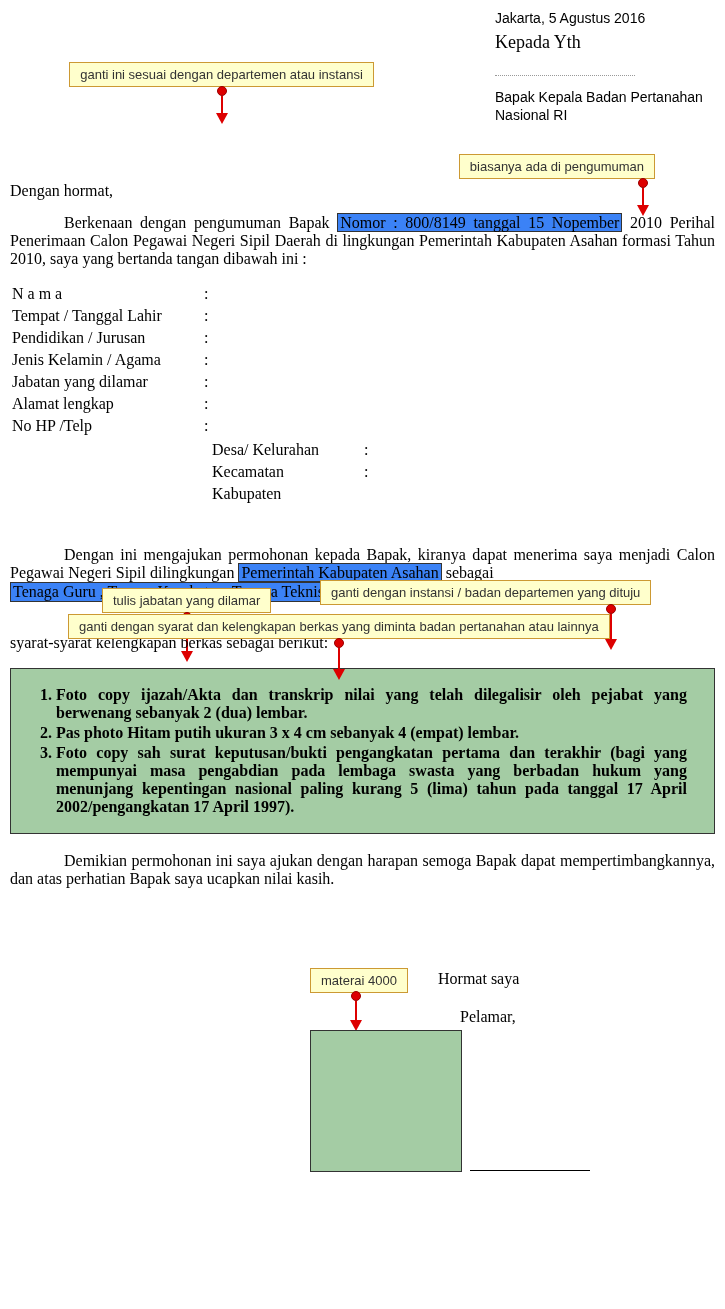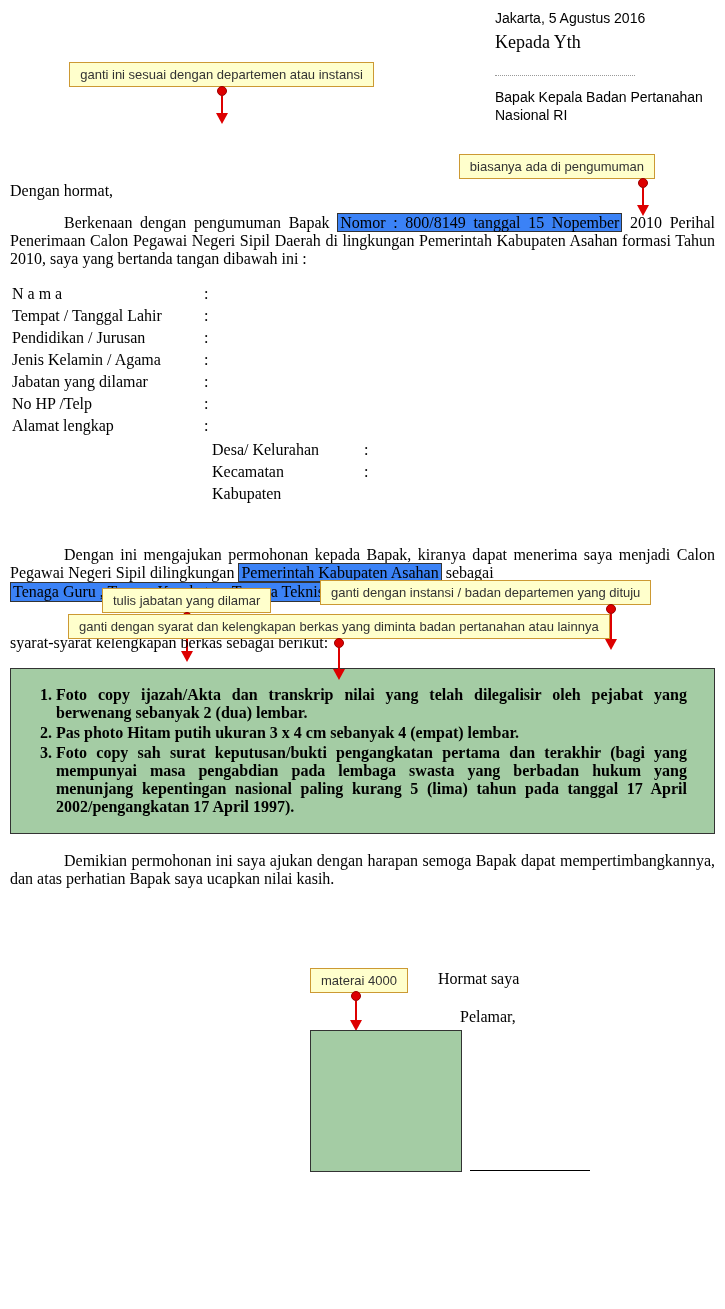--- a/index.html
+++ b/index.html
@@ -136,26 +136,26 @@
         <td class="lbl">Jenis Kelamin / Agama</td>
         <td class="col">:</td>
         <td></td>
       </tr>
   <tr>
         <td class="lbl">Jabatan yang dilamar</td>
         <td class="col">:</td>
         <td></td>
       </tr>
   <tr>
+        <td class="lbl">Alamat lengkap</td>
+        <td class="col">:</td>
+        <td></td>
+      </tr>
+  <tr>
         <td class="lbl">No HP /Telp</td>
-        <td class="col">:</td>
-        <td></td>
-      </tr>
-  <tr>
-        <td class="lbl">Alamat lengkap</td>
         <td class="col">:</td>
         <td></td>
       </tr>
 </tbody>
   </table>
 <table class="fields sub-fields" style="margin-left:200px;">
   <tbody>
       <tr>
         <td class="lbl2">Desa/ Kelurahan</td>
         <td class="col">:</td>

